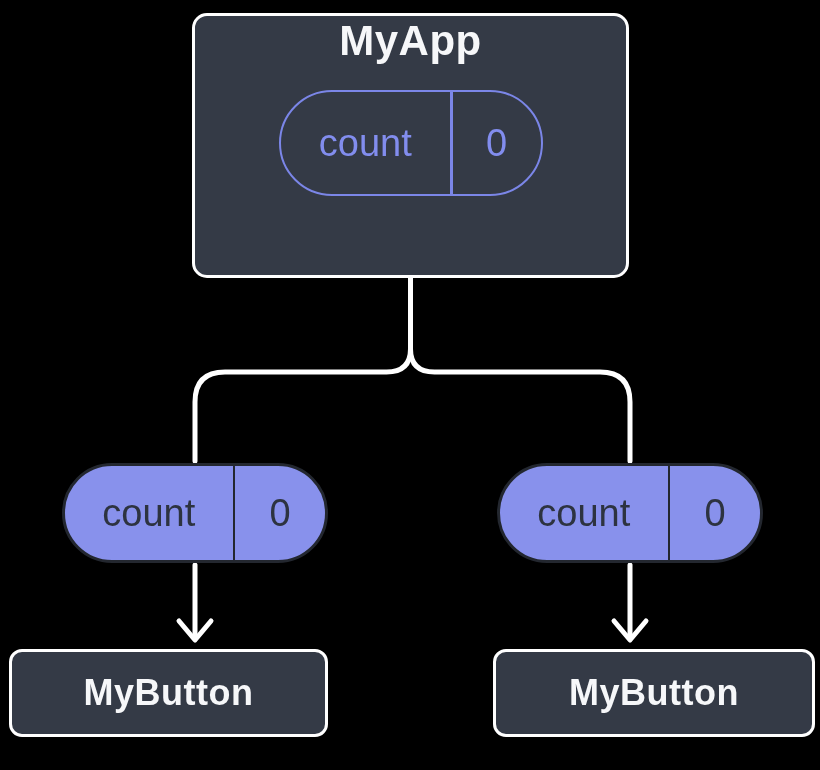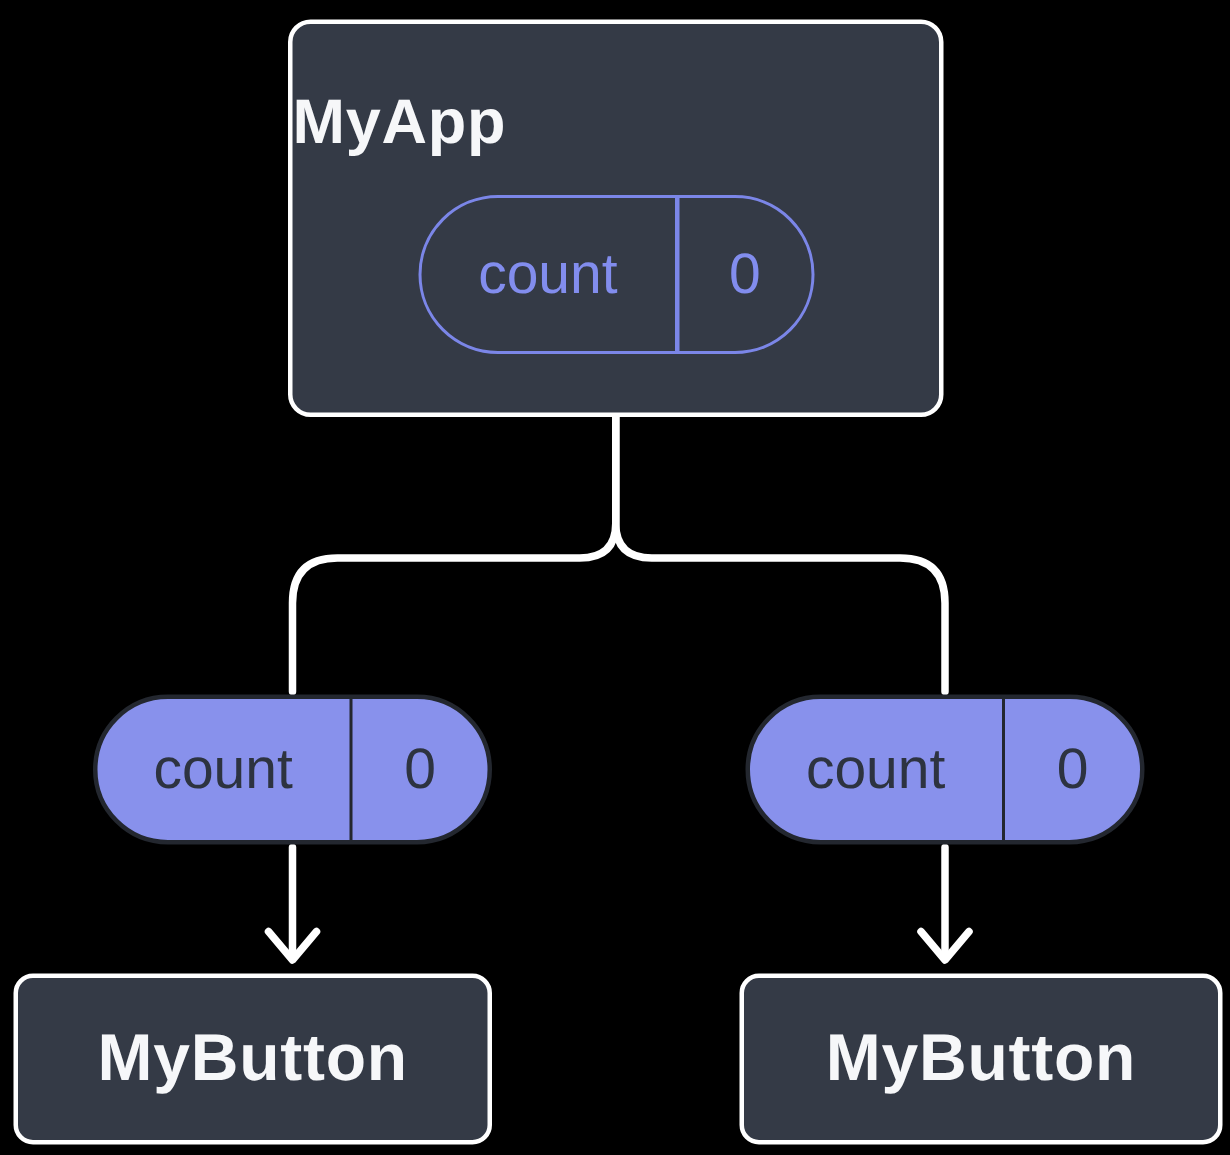--- a/index.html
+++ b/index.html
@@ -38,37 +38,36 @@
     background: #343A46;
     border: 3px solid #FFFFFF;
     color: #F6F7F9;
   }
   .node-root {
     left: 192px; top: 13px;
     width: 437px; height: 265px;
     border-radius: 15px;
   }
   .node-title {
-    margin-top: 40px;
     height: 50px;
     line-height: 50px;
-    text-align: left;
+    text-align: center;
     font-size: 42px;
     font-weight: 700;
     color: #F6F7F9;
     letter-spacing: 0.5px;
   }
   .node-child {
     top: 649px;
-    width: 319px; height: 114px;
+    width: 319px; height: 88px;
     border-radius: 13px;
     display: flex;
     align-items: center;
     justify-content: center;
-    font-size: 44px;
+    font-size: 36px;
     font-weight: 700;
     letter-spacing: 0.5px;
   }
   .node-child.left  { left: 9px; }
   .node-child.right { left: 493px; width: 322px; }
 
   
   .pill {
     display: flex;
     align-items: stretch;

